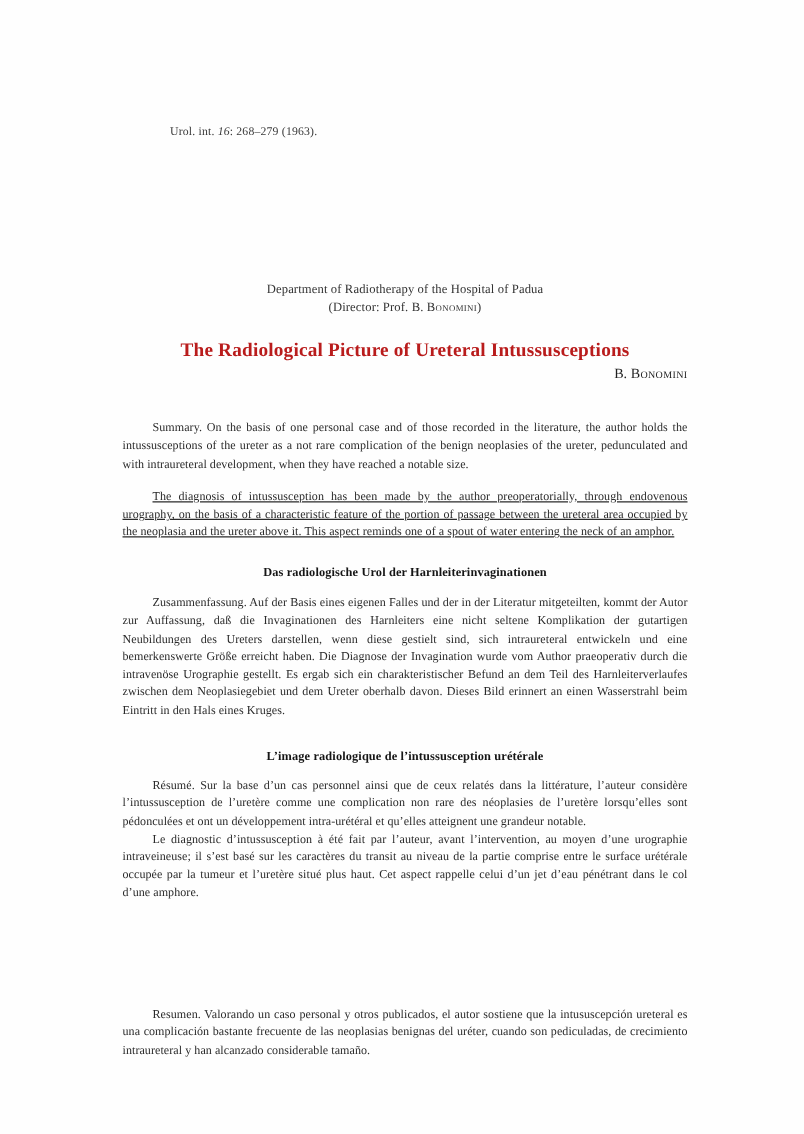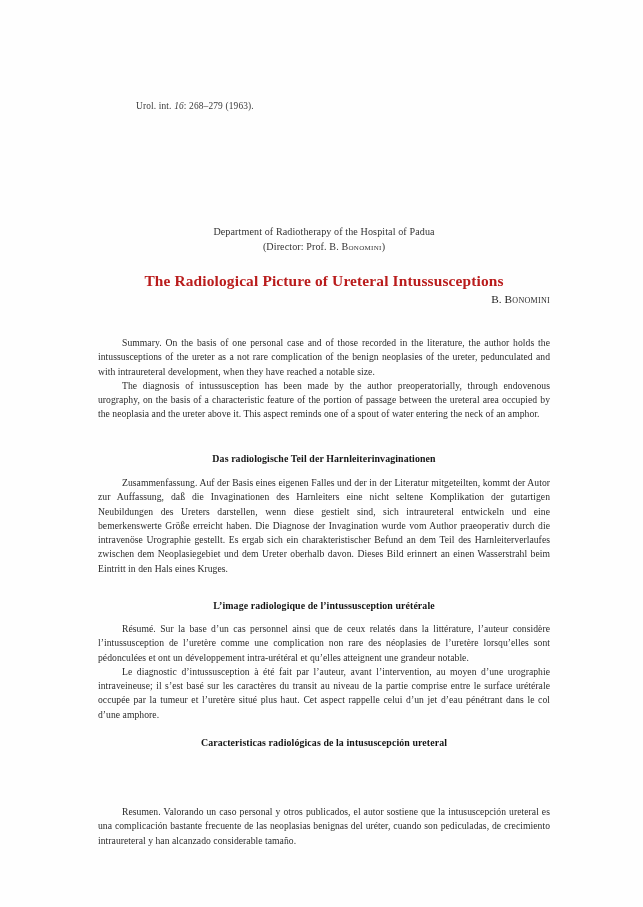--- a/index.html
+++ b/index.html
@@ -88,21 +88,21 @@
   .lead {
   }
   
   .blk-en      { position: absolute; left: 98px; top: 336px;  width: 452px; }
   .blk-de-head { position: absolute; left: 98px; top: 453px;  width: 452px; }
   .blk-de      { position: absolute; left: 98px; top: 476px;  width: 452px; }
   .blk-fr-head { position: absolute; left: 98px; top: 600px;  width: 452px; }
   .blk-fr      { position: absolute; left: 98px; top: 622px;  width: 452px; }
   .blk-es-head { position: absolute; left: 98px; top: 737px;  width: 452px; }
   .blk-es      { position: absolute; left: 98px; top: 757px;  width: 452px; margin-top: 48px; }
-  .blk-en .para + .para { margin-top: 0; }
+  .blk-en .para + .para { margin-top: 12px; text-decoration: underline; }
 </style>
 </head>
 <body>
 
 <div class="page">
 
   <div class="journal-ref">
     <span>Urol. int.</span>
     <span class="vol">16</span><span>: 268–279</span>
     <span>(1963).</span>
@@ -116,34 +116,31 @@
   <h1 class="article-title">The Radiological Picture of Ureteral Intussusceptions</h1>
 
   <div class="byline"><span>B. </span><span class="smallcaps">Bonomini</span></div>
 
   <div class="blk-en">
     <p class="para"><span class="lead">Summary.</span> <span>On the basis of one personal case and of those recorded in the literature, the author holds the intussusceptions of the ureter as a not rare complication of the benign neoplasies of the ureter, pedunculated and with intraureteral development, when they have reached a notable size.</span></p>
     <p class="para cont">The diagnosis of intussusception has been made by the author preoperatorially, through endovenous urography, on the basis of a characteristic feature of the portion of passage between the ureteral area occupied by the neoplasia and the ureter above it. This aspect reminds one of a spout of water entering the neck of an amphor.</p>
   </div>
 
   <div class="blk-de-head">
-    <div class="section-head">Das radiologische Teil der Harnleiterinvaginationen</div>
+    <div class="section-head">Das radiologische Urol der Harnleiterinvaginationen</div>
   </div>
   <div class="blk-de">
     <p class="para"><span class="lead">Zusammenfassung.</span> <span>Auf der Basis eines eigenen Falles und der in der Literatur mitgeteilten, kommt der Autor zur Auffassung, daß die Invaginationen des Harnleiters eine nicht seltene Komplikation der gutartigen Neubildungen des Ureters darstellen, wenn diese gestielt sind, sich intraureteral entwickeln und eine bemerkenswerte Größe erreicht haben. Die Diagnose der Invagination wurde vom Author praeoperativ durch die intravenöse Urographie gestellt. Es ergab sich ein charakteristischer Befund an dem Teil des Harnleiterverlaufes zwischen dem Neoplasiegebiet und dem Ureter oberhalb davon. Dieses Bild erinnert an einen Wasserstrahl beim Eintritt in den Hals eines Kruges.</span></p>
   </div>
 
   <div class="blk-fr-head">
     <div class="section-head">L’image radiologique de l’intussusception urétérale</div>
   </div>
   <div class="blk-fr">
     <p class="para"><span class="lead">Résumé.</span> <span>Sur la base d’un cas personnel ainsi que de ceux relatés dans la littérature, l’auteur considère l’intussusception de l’uretère comme une complication non rare des néoplasies de l’uretère lorsqu’elles sont pédonculées et ont un développement intra-urétéral et qu’elles atteignent une grandeur notable.</span></p>
     <p class="para cont">Le diagnostic d’intussusception à été fait par l’auteur, avant l’intervention, au moyen d’une urographie intraveineuse; il s’est basé sur les caractères du transit au niveau de la partie comprise entre le surface urétérale occupée par la tumeur et l’uretère situé plus haut. Cet aspect rappelle celui d’un jet d’eau pénétrant dans le col d’une amphore.</p>
   </div>
 
-  <div class="blk-es-head">
-    <div class="section-head">Caracteristicas radiológicas de la intususcepción ureteral</div>
-  </div>
   <div class="blk-es">
     <p class="para"><span class="lead">Resumen.</span> <span>Valorando un caso personal y otros publicados, el autor sostiene que la intususcepción ureteral es una complicación bastante frecuente de las neoplasias benignas del uréter, cuando son pediculadas, de crecimiento intraureteral y han alcanzado considerable tamaño.</span></p>
   </div>
 
 </div>
 
 </body></html>

